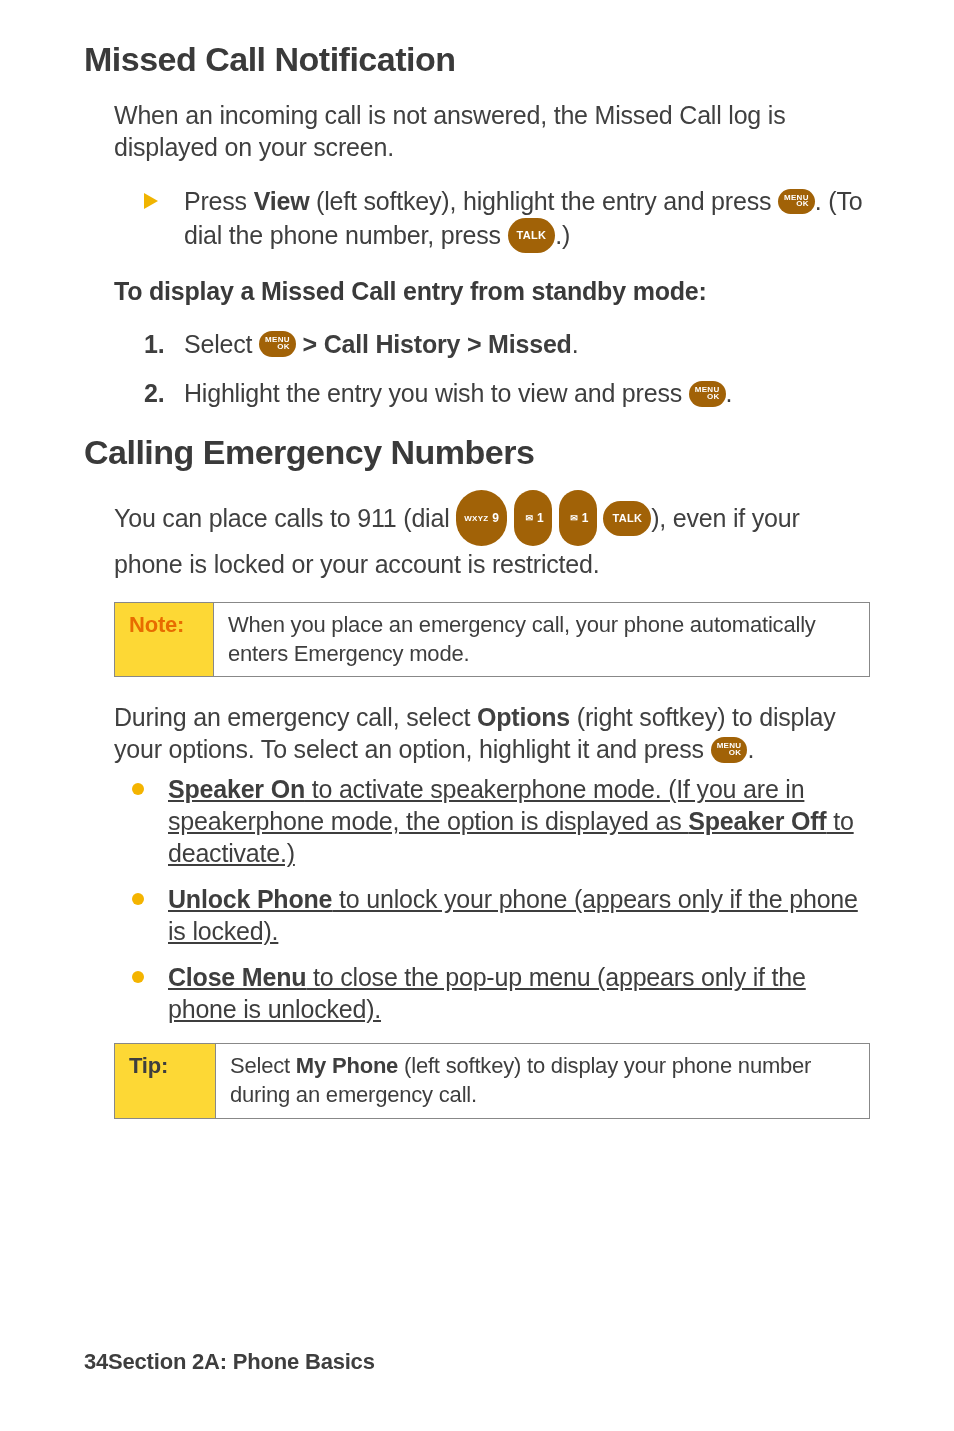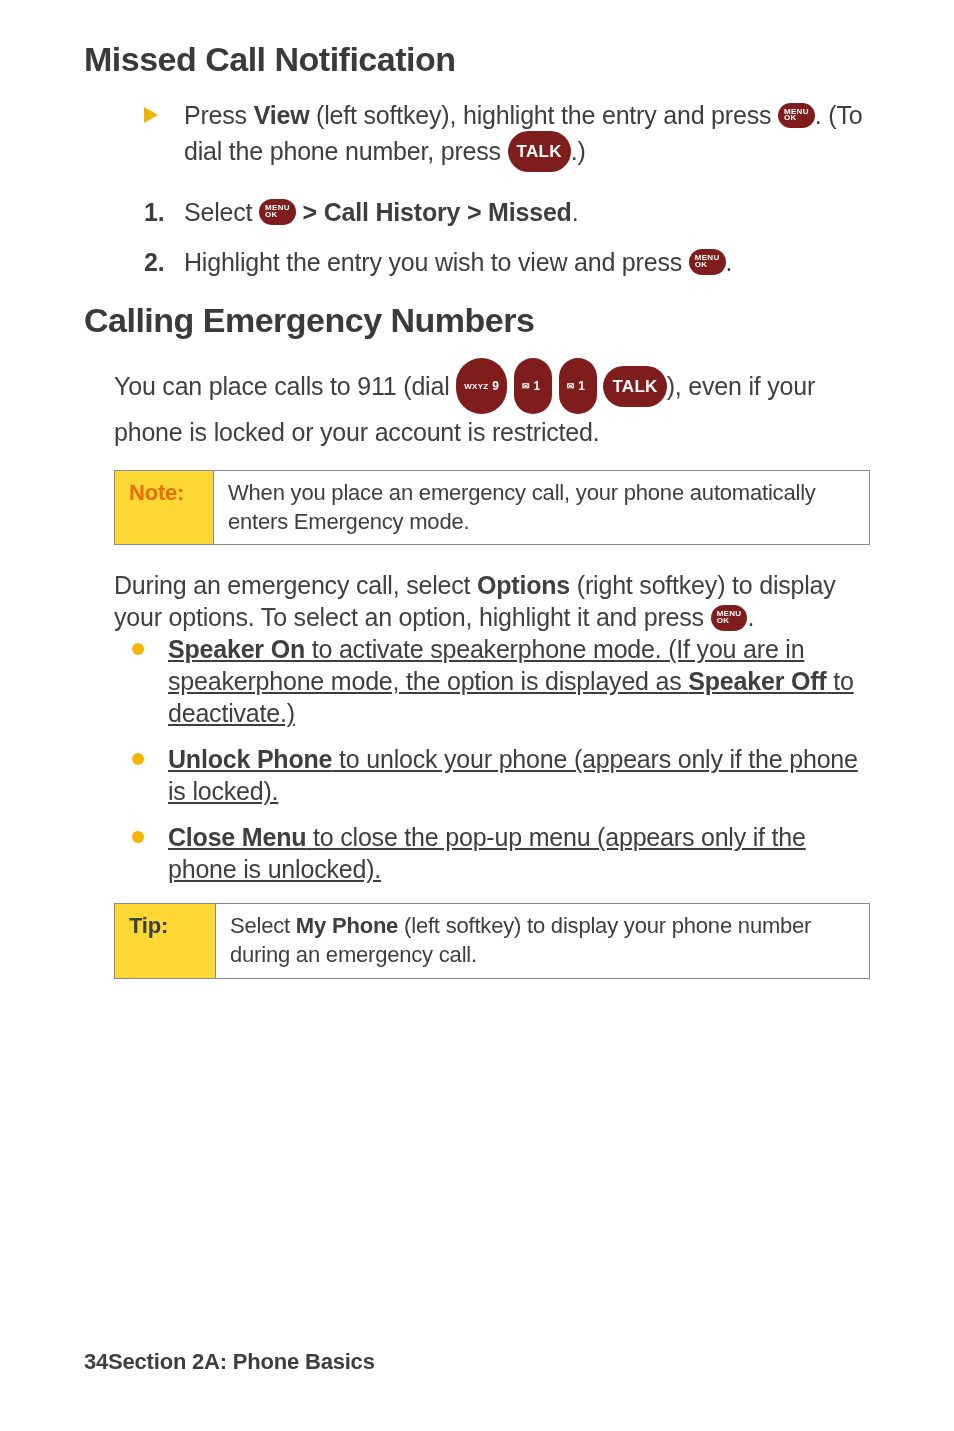--- a/index.html
+++ b/index.html
@@ -90,46 +90,46 @@
     left: 0;
     top: 10px;
     width: 12px;
     height: 12px;
     background: #f4b400;
     border-radius: 50%;
   }
   .pill {
     display: inline-block;
     vertical-align: middle;
-    background: #7f1d1d;
+    background: #a16207;
     color: #fff;
     border-radius: 999px;
     padding: 3px 10px 3px 10px;
     font-size: 11px;
     font-weight: 700;
     line-height: 1;
-    text-align: left;
+    text-align: right;
     min-width: 22px;
     position: relative;
     top: -2px;
     letter-spacing: 0.3px;
     font-family: Arial, sans-serif;
   }
   .pill.menu {
     padding: 6px 6px;
     font-size: 8px;
     line-height: 0.85;
   }
   .pill.menu .sub {
     display: block;
     font-size: 8px;
   }
   .pill.talk {
     padding: 12px 9px;
-    font-size: 17px;
+    font-size: 11px;
   }
   .pill.key {
     padding: 22px 8px;
     font-size: 12px;
   }
   .pill.key .sm {
     font-size: 8px;
     vertical-align: middle;
   }
   .pill.key .envelope {
@@ -178,28 +178,30 @@
     font-weight: 700;
   }
 </style>
 </head>
 <body>
 
 <div class="page">
 
   <h2>Missed Call Notification</h2>
 
+  <p class="body-text">When an incoming call is not answered, the Missed Call log is displayed on your screen.</p>
 
 
   <ul class="step-list">
     <li class="marker-tri">
       <span>Press </span><span class="inline-bold">View</span><span> (left softkey), highlight the entry and press </span><span class="pill menu"><span>MENU</span><span class="sub">OK</span></span><span>. (To dial the phone number, press </span><span class="pill talk">TALK</span><span>.)</span>
     </li>
   </ul>
 
+  <p class="subhead">To display a Missed Call entry from standby mode:</p>
 
   <ul class="step-list">
     <li>
       <span class="marker-num">1.</span>
       <span>Select </span><span class="pill menu"><span>MENU</span><span class="sub">OK</span></span><span class="inline-bold"> &gt; Call History &gt; Missed</span><span>.</span>
     </li>
     <li>
       <span class="marker-num">2.</span>
       <span>Highlight the entry you wish to view and press </span><span class="pill menu"><span>MENU</span><span class="sub">OK</span></span><span>.</span>
     </li>
@@ -216,21 +218,21 @@
 
   <table class="note-table">
     <tbody>
         <tr>
       <td class="label orange">Note:</td>
       <td>When you place an emergency call, your phone automatically enters Emergency mode.</td>
     </tr>
   </tbody>
     </table>
 
-  <p class="body-text" style="margin-bottom:0;">
+  <p class="body-text" style="margin-bottom:8px;">
     <span>During an emergency call, select </span><span class="inline-bold">Options</span><span> (right softkey) to display your options. To select an option, highlight it and press </span><span class="pill menu"><span>MENU</span><span class="sub">OK</span></span><span>.</span>
   </p>
 
   <ul class="bullet-list">
     <li>
       <span class="inline-bold">Speaker On</span><span> to activate speakerphone mode. (If you are in speakerphone mode, the option is displayed as </span><span class="inline-bold">Speaker Off</span><span> to deactivate.)</span>
     </li>
     <li>
       <span class="inline-bold">Unlock Phone</span><span> to unlock your phone (appears only if the phone is locked).</span>
     </li>

